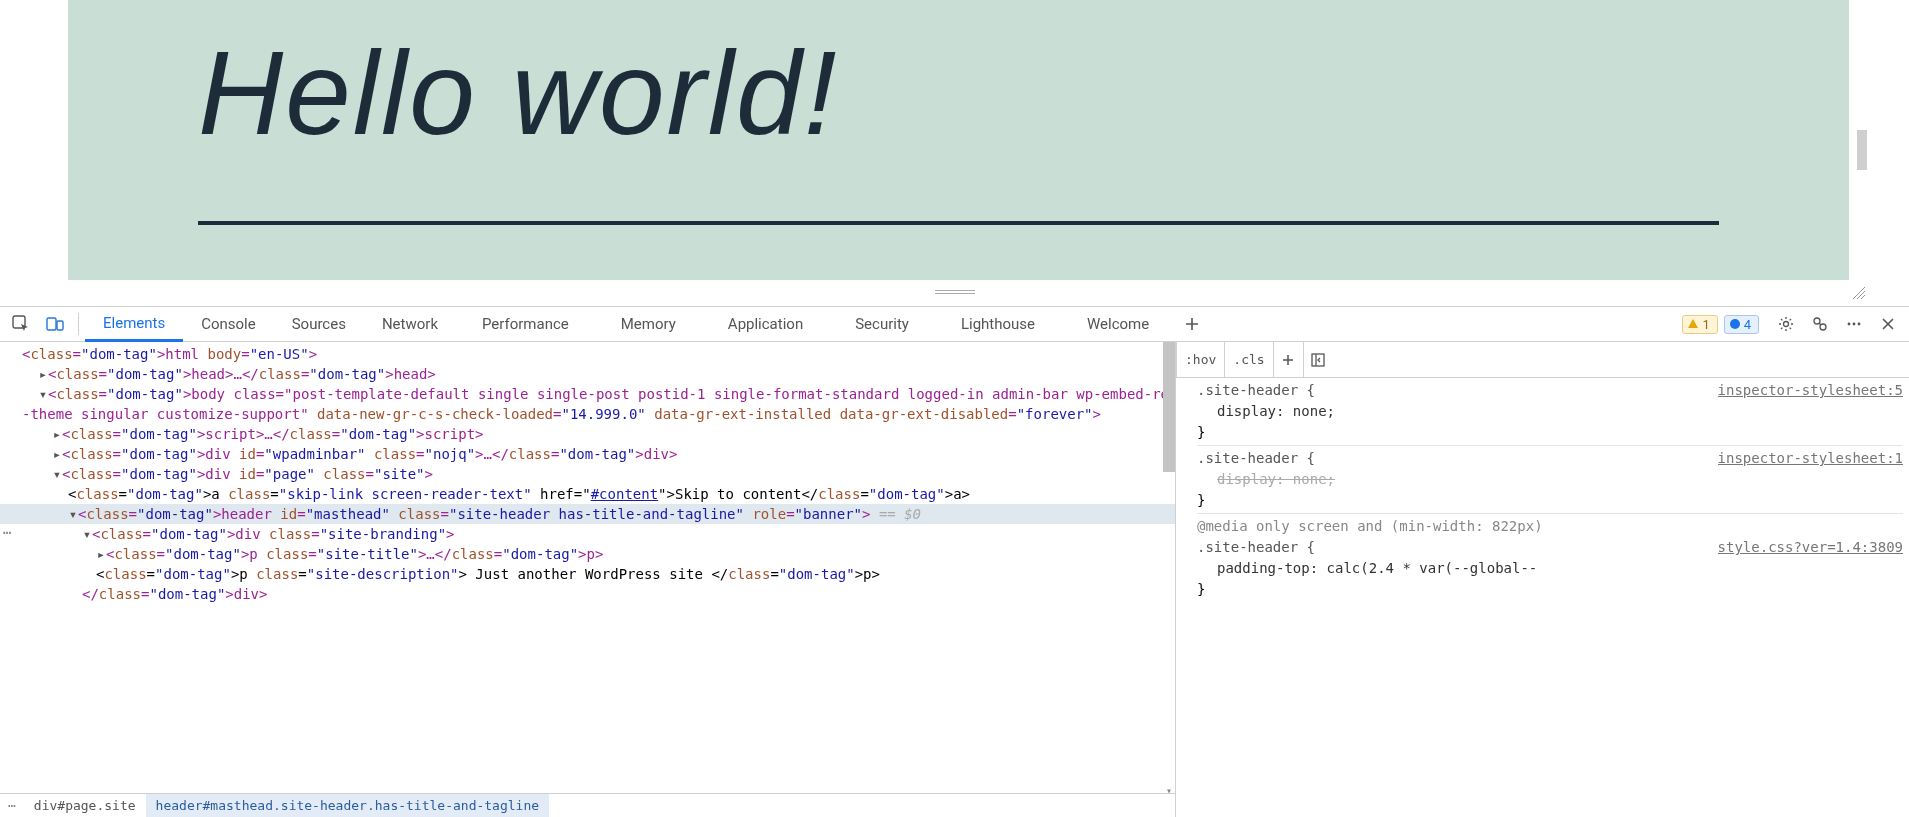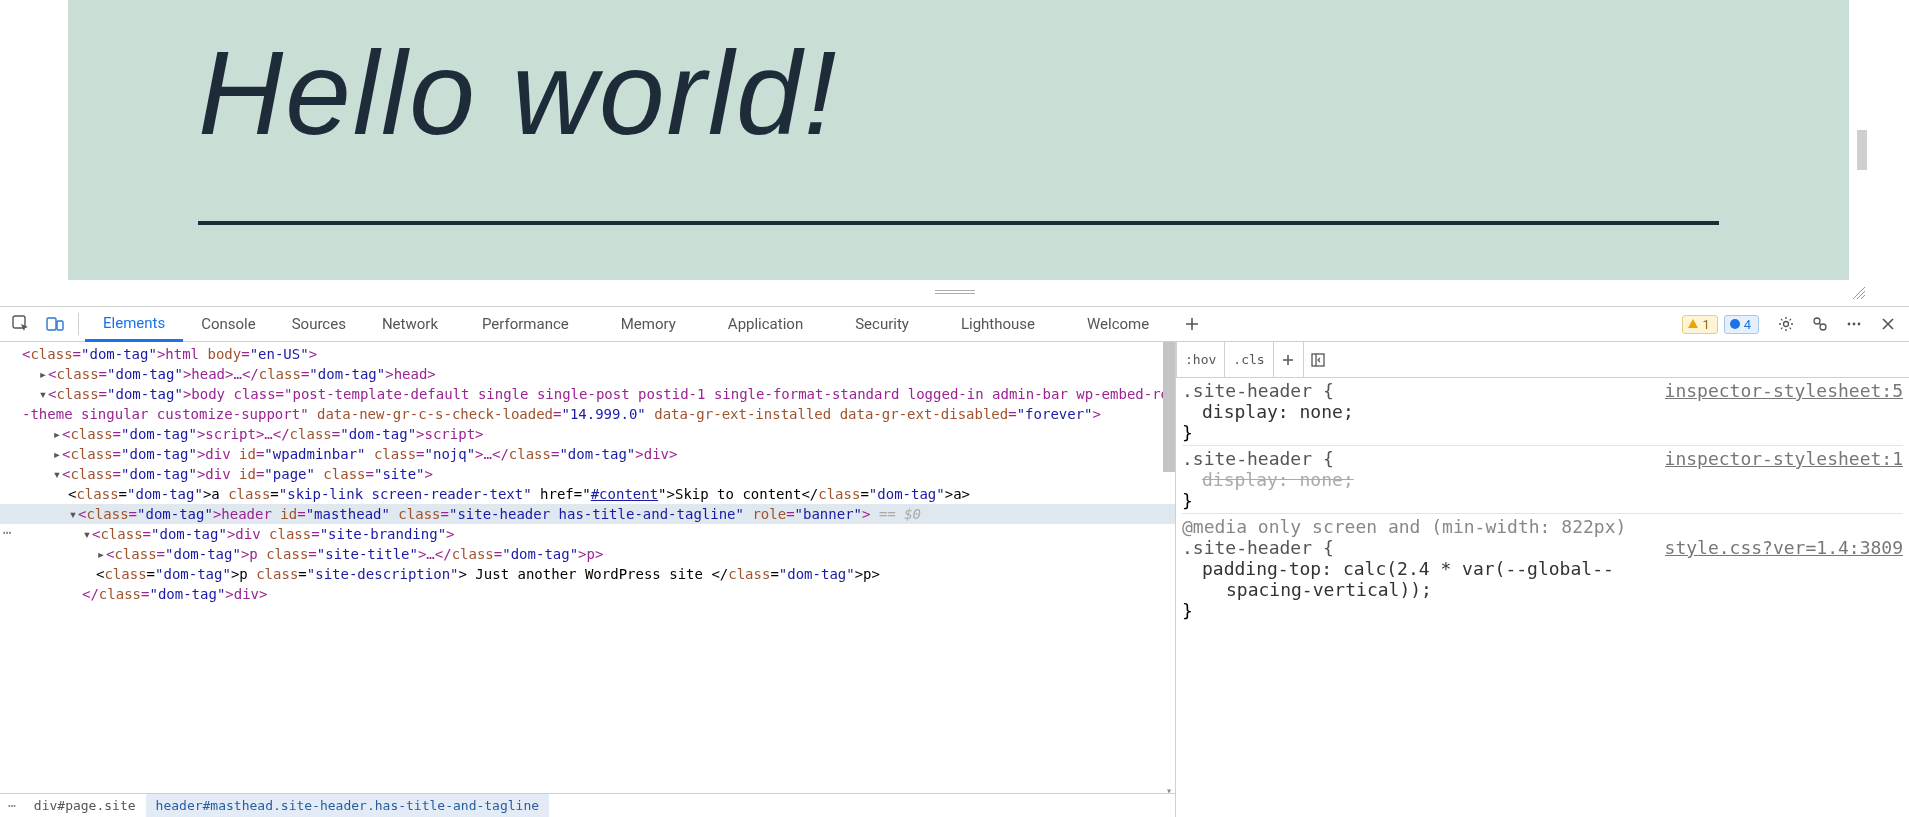--- a/index.html
+++ b/index.html
@@ -307,23 +307,24 @@
   cursor: pointer;
   border-left: 1px solid #d0d0d0;
   color: #555;
 }
 .filter-icon-btn svg { width: 16px; height: 16px; }
 
 .css-rules {
   flex: 1;
   overflow: auto;
   font-family: Menlo, Consolas, monospace;
-  font-size: 18px;
+  font-size: 14px;
   line-height: 21px;
   padding: 2px 6px;
+  margin-left: 15px;
 }
 .css-rule { border-bottom: 1px solid #e5e5e5; padding-bottom: 2px; margin-bottom: 2px; }
 .css-selector-line { display: flex; }
 .css-selector { color: #555; }
 .css-link {
   margin-left: auto;
   color: #777;
   text-decoration: underline;
   cursor: pointer;
   white-space: nowrap;
@@ -494,20 +495,19 @@
         <div>}</div>
       </div>
 
       <div class="css-rule" style="border-bottom:none">
         <div class="css-media">@media only screen and (min-width: 822px)</div>
         <div class="css-selector-line">
           <span class="css-selector">.site-header {</span>
           <span class="css-link">style.css?ver=1.4:3809</span>
         </div>
         <div class="css-prop-line"><span class="css-prop-val">padding-top: calc(2.4 * var(--global--</span></div>
-        <div class="css-prop-line" style="padding-left:44px"><span class="css-prop-val">spacing-vertical));</span></div>
         <div>}</div>
       </div>
 
     </div>
   </div>
 
 </div>
 
 </body></html>

